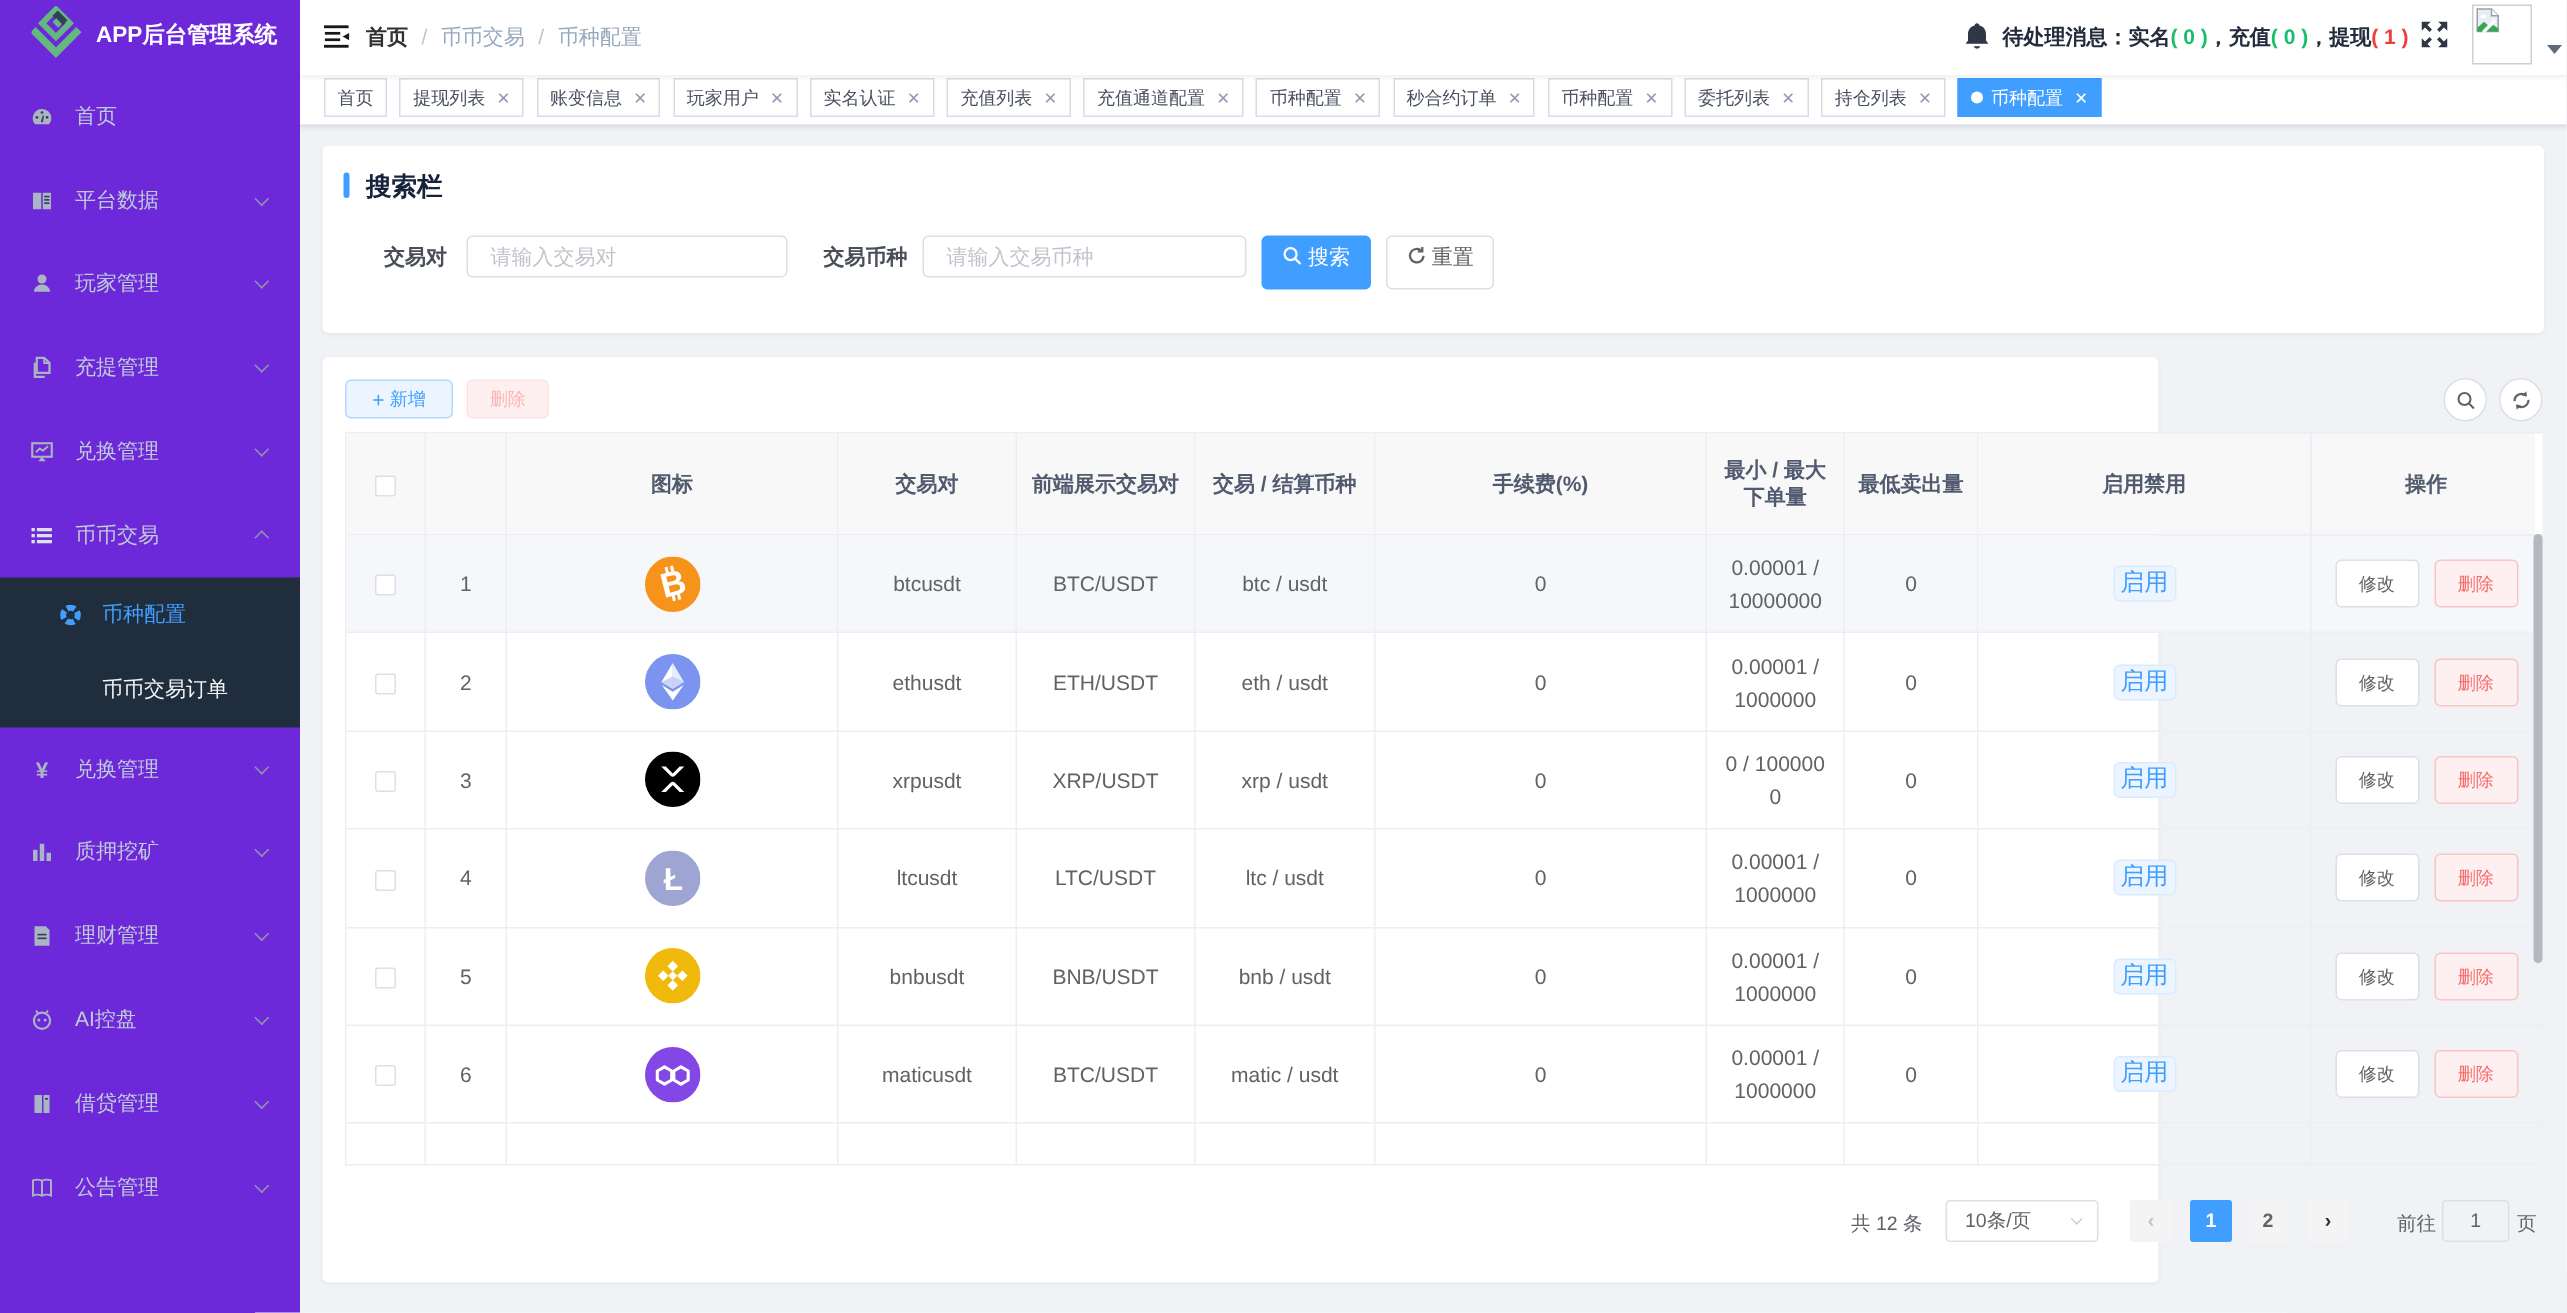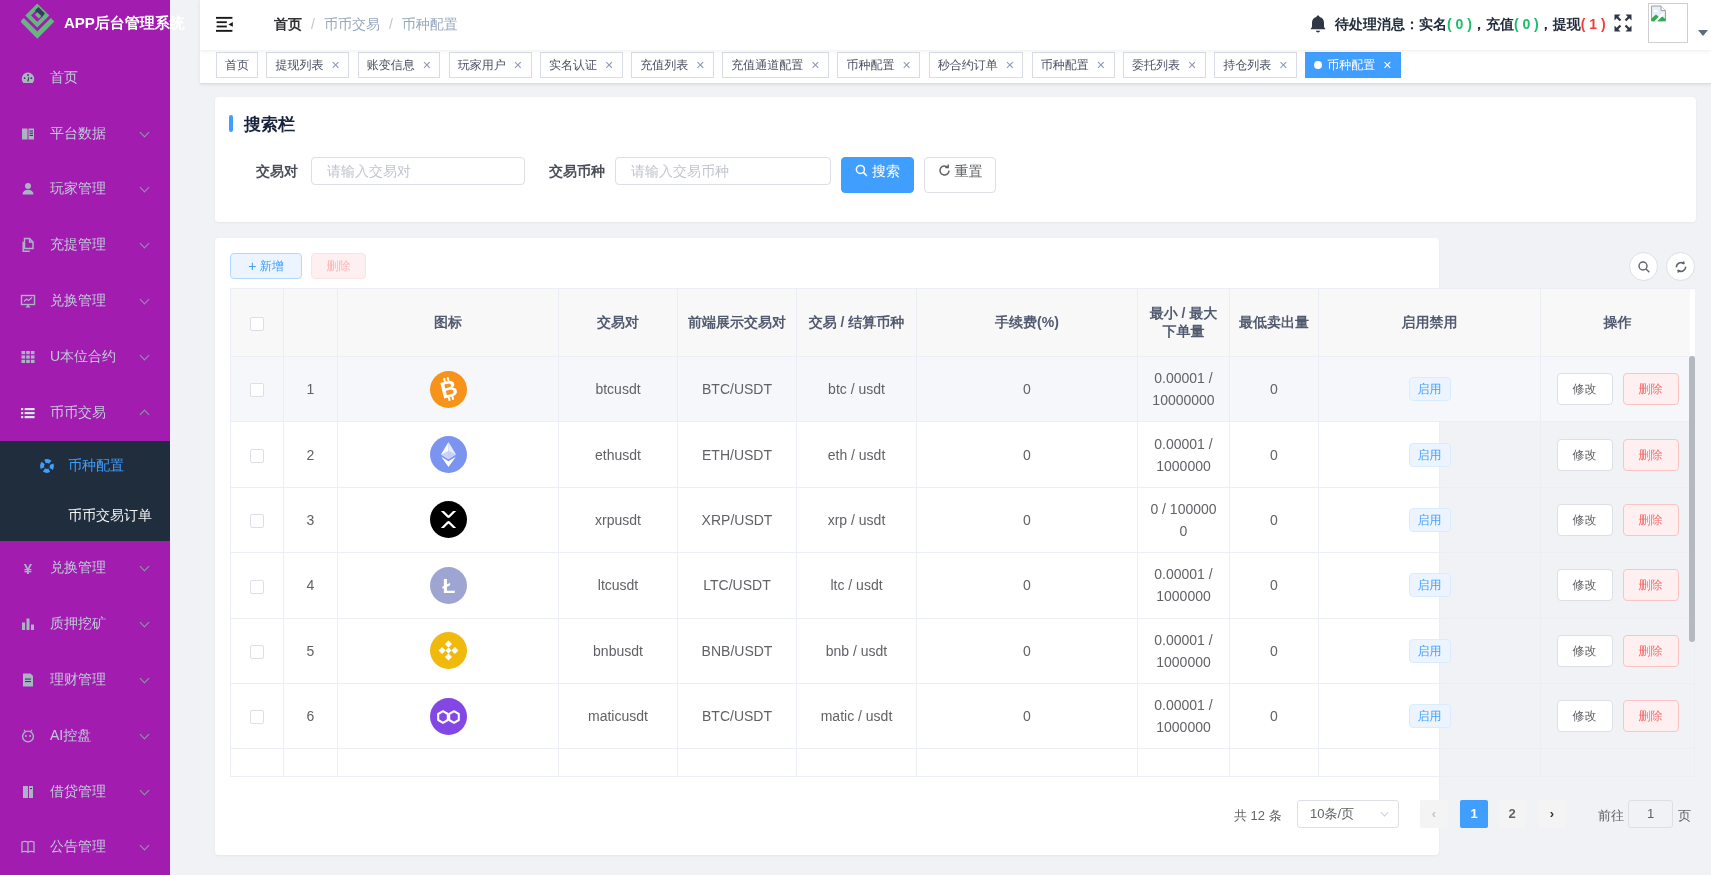--- a/index.html
+++ b/index.html
@@ -1,33 +1,33 @@
 <!DOCTYPE html>
 <html><head>
 <meta charset="utf-8">
 <style>
 * { margin:0; padding:0; box-sizing:border-box; }
 html,body { width:1711px; height:875px; overflow:hidden; font-family:"Liberation Sans",sans-serif; background:#f0f2f5; }
-#sidebar { position:absolute; left:0; top:0; width:170px; height:875px; background:#a21caf; z-index:5; }
+#sidebar { position:absolute; left:0; top:0; width:200px; height:875px; background:#6d28d9; z-index:5; }
 #logo { height:50px; position:relative; }
 #logo svg { position:absolute; left:21px; top:4px; }
 #logo .t { position:absolute; left:64px; top:14px; color:#fff; font-size:15px; font-weight:bold; white-space:nowrap; }
 .mitem { height:55.8px; position:relative; color:#bfcbd9; font-size:14px; }
 .mitem .ic { position:absolute; left:20px; top:50%; margin-top:-8px; width:16px; height:16px; }
 .mitem .tx { position:absolute; left:50px; top:50%; margin-top:-9px; white-space:nowrap; }
 .mitem .ar { position:absolute; right:22px; top:50%; width:7px; height:7px; border-right:1.5px solid #8e98a5; border-bottom:1.5px solid #8e98a5; transform:rotate(45deg); margin-top:-5px; }
 .mitem .ar.up { transform:rotate(-135deg); margin-top:-2px; }
 #submenu { background:#1f2d3d; }
 .sitem { height:50px; position:relative; color:#f4f4f5; font-size:14px; }
 .sitem .ic { position:absolute; left:40px; top:50%; margin-top:-7px; width:14px; height:14px; }
 .sitem .tx { position:absolute; left:68px; top:50%; margin-top:-9px; white-space:nowrap; }
 .sitem.act { color:#409eff; }
 #header { position:absolute; left:200px; top:0; width:1511px; height:50px; background:#fff; box-shadow:0 1px 4px rgba(0,21,41,.08); z-index:4; }
 #hamb { position:absolute; left:16px; top:15px; }
-#bread { position:absolute; left:74px; top:16px; font-size:14px; color:#97a8be; white-space:nowrap; }
+#bread { position:absolute; left:44px; top:16px; font-size:14px; color:#97a8be; white-space:nowrap; }
 #bread .b1 { color:#303133; font-weight:bold; }
 #bread .sep { margin:0 9px; color:#c0c4cc; }
 #belltxt { position:absolute; left:1135px; top:16px; font-size:14px; font-weight:bold; color:#222c3c; white-space:nowrap; }
 #belltxt .g { color:#19be6b; }
 #belltxt .r { color:#f23c3c; }
 #avatar { position:absolute; left:1448px; top:3px; width:40px; height:40px; border:1px solid #cfcfcf; background:#fff; }
 #caret { position:absolute; left:1498px; top:30px; width:0; height:0; border-left:5px solid transparent; border-right:5px solid transparent; border-top:6px solid #5f6b7a; }
 #tags { position:absolute; left:200px; top:50px; width:1511px; height:34px; background:#fff; border-bottom:1px solid #d8dce5; box-shadow:0 1px 3px rgba(0,0,0,.08); z-index:3; padding-left:16px; padding-top:2px; white-space:nowrap; }
 .tag { display:inline-block; height:26px; line-height:24px; border:1px solid #d8dce5; background:#fff; color:#495060; font-size:12px; padding:0 8px; margin-right:4px; vertical-align:top; }
 .tag .x { display:inline-block; margin-left:7.5px; color:#8f9bb3; font-size:11px; }
@@ -50,21 +50,21 @@
 #bdel { left:96px; width:55px; background:#fef0f0; border:1px solid #fde2e2; color:#fab6b6; }
 .cbtn { position:absolute; top:14px; width:29px; height:29px; border:1px solid #dcdfe6; border-radius:50%; background:#fff; }
 #cb1 { left:1414px; } #cb2 { left:1451px; }
 #tablewrap { position:absolute; left:15px; top:50px; width:1465px; height:489px; overflow:hidden; border-bottom:1px solid #ebeef5; }
 table { border-collapse:collapse; table-layout:fixed; width:1464px; }
 th, td { border:1px solid #ebeef5; text-align:center; font-size:14px; color:#606266; overflow:hidden; padding:0; }
 th { background:#f8f8f9; color:#515a6e; font-weight:bold; height:68px; }
 td { height:65.4px; }
 tr.hov td { background:#f5f7fa; }
 .coin { vertical-align:middle; }
-.etag { display:inline-block; width:42px; height:24px; line-height:22px; background:#ecf5ff; border:1px solid #d9ecff; color:#409eff; font-size:12px; border-radius:4px; }
+.etag { display:inline-block; width:42px; height:24px; line-height:22px; background:#ecf5ff; border:1px solid #d9ecff; color:#409eff; font-size:16px; border-radius:4px; }
 .obtn { display:inline-block; height:32px; line-height:30px; border-radius:4px; font-size:12px; padding:0 15px; }
 .oedit { background:#fff; border:1px solid #dcdfe6; color:#606266; margin-right:10px; }
 .odel { background:#fef0f0; border:1px solid #fbc4c4; color:#f56c6c; }
 #vscroll { position:absolute; left:1474px; top:118px; width:6px; height:286px; background:#b4b8bf; border-radius:3px; }
 #pager { position:absolute; left:0; top:562px; width:1481px; height:28px; font-size:13px; color:#606266; }
 .pgitem { position:absolute; top:0; white-space:nowrap; }
 .pbtn { top:0; width:28px; height:28px; background:#f4f4f5; color:#606266; border-radius:2px; text-align:center; line-height:28px; font-size:13px; font-weight:bold; }
 </style>
 </head>
 <body>
@@ -119,37 +119,20 @@
         <span class="tx">充提管理</span>
         <span class="ar"></span>
       </div>
 <div class="mitem">
         <span class="ic"><svg width="16" height="16" viewBox="0 0 16 16">
             <rect x="1.5" y="2.5" width="13" height="9" fill="none" stroke="#aab4c3" stroke-width="1.4"></rect>
             <path d="M4 8.5 L6.5 6 L8.5 7.5 L12 4.5" fill="none" stroke="#aab4c3" stroke-width="1.2"></path>
             <path d="M8 11.5 L10.5 14.5 H5.5 Z" fill="#aab4c3"></path>
           </svg></span>
         <span class="tx">兑换管理</span>
-        <span class="ar"></span>
-      </div>
-<div class="mitem">
-        <span class="ic"><svg width="16" height="16" viewBox="0 0 16 16">
-            <g fill="#aab4c3">
-              <rect x="1.5" y="2" width="3.6" height="3.2"></rect>
-              <rect x="6.2" y="2" width="3.6" height="3.2"></rect>
-              <rect x="10.9" y="2" width="3.6" height="3.2"></rect>
-              <rect x="1.5" y="6.4" width="3.6" height="3.2"></rect>
-              <rect x="6.2" y="6.4" width="3.6" height="3.2"></rect>
-              <rect x="10.9" y="6.4" width="3.6" height="3.2"></rect>
-              <rect x="1.5" y="10.8" width="3.6" height="3.2"></rect>
-              <rect x="6.2" y="10.8" width="3.6" height="3.2"></rect>
-              <rect x="10.9" y="10.8" width="3.6" height="3.2"></rect>
-            </g>
-          </svg></span>
-        <span class="tx">U本位合约</span>
         <span class="ar"></span>
       </div>
 <div class="mitem">
         <span class="ic"><svg width="16" height="16" viewBox="0 0 16 16">
             <g fill="#dde3ec">
               <rect x="1" y="3" width="2.2" height="2.2"></rect>
               <rect x="4.6" y="3" width="10" height="2.2"></rect>
               <rect x="1" y="7" width="2.2" height="2.2"></rect>
               <rect x="4.6" y="7" width="10" height="2.2"></rect>
               <rect x="1" y="11" width="2.2" height="2.2"></rect>

